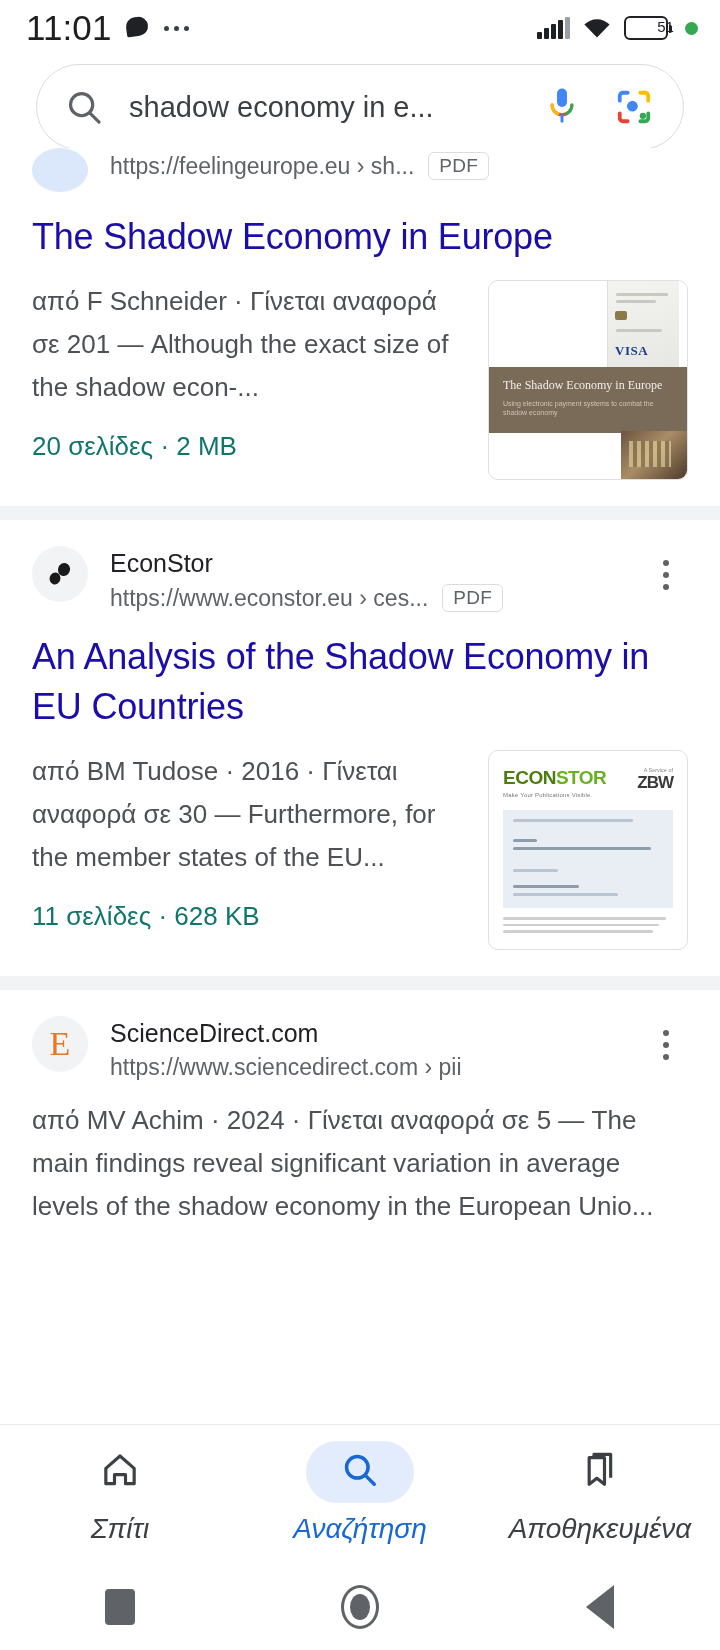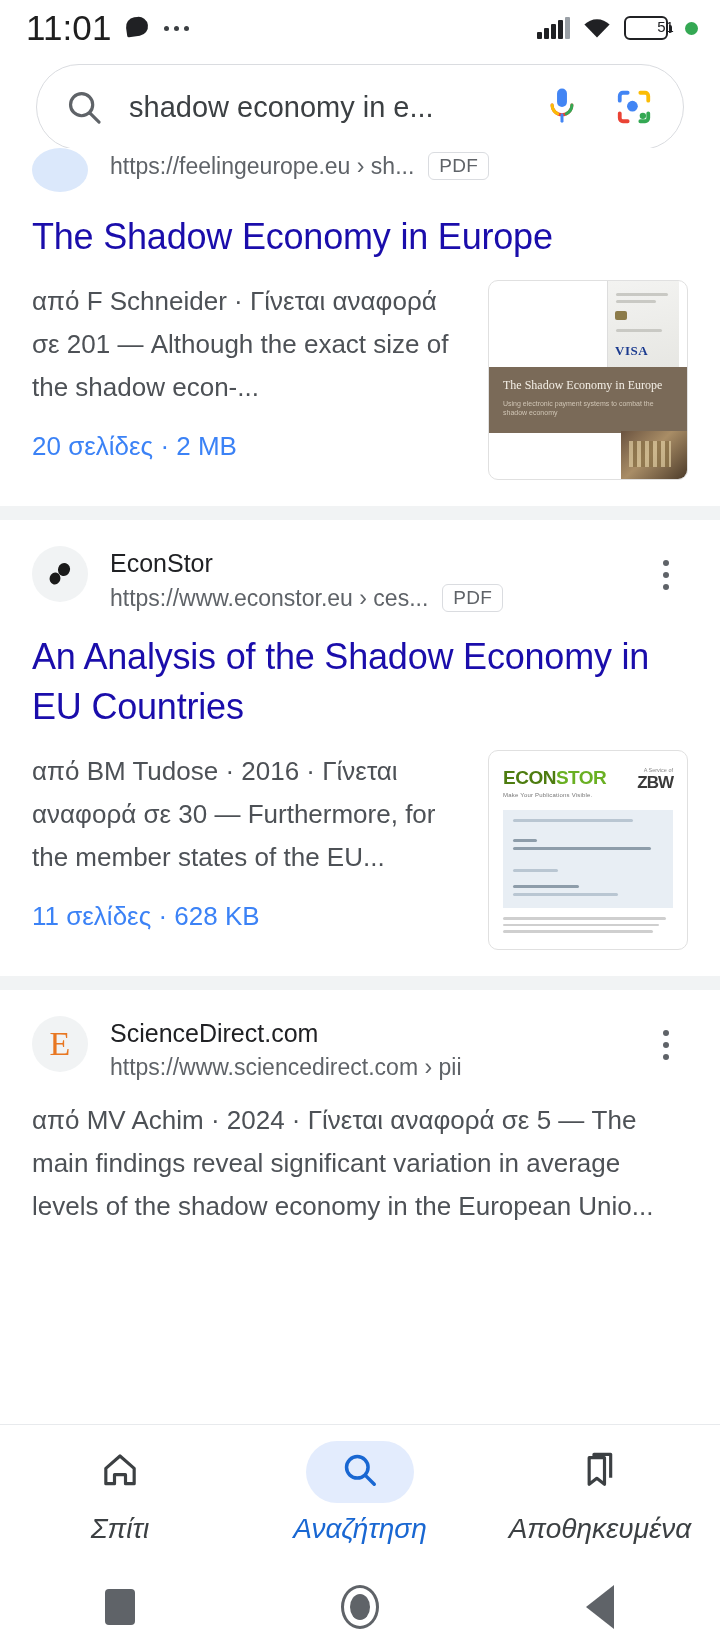--- a/index.html
+++ b/index.html
@@ -117,21 +117,21 @@
   .res-body { display: flex; margin-top: 18px; }
   .snippet {
     flex: 1;
     font-size: 26px;
     line-height: 43px;
     color: #4d5156;
     min-width: 0;
   }
   .meta {
     font-size: 26px;
-    color: #3b82f6;
+    color: #0f766e;
     margin-top: 22px;
   }
   .thumb {
     width: 200px; height: 200px;
     flex: 0 0 auto;
     margin-left: 20px;
     border: 1px solid #e0e0e0;
     border-radius: 10px;
     overflow: hidden;
     background: #fff;

